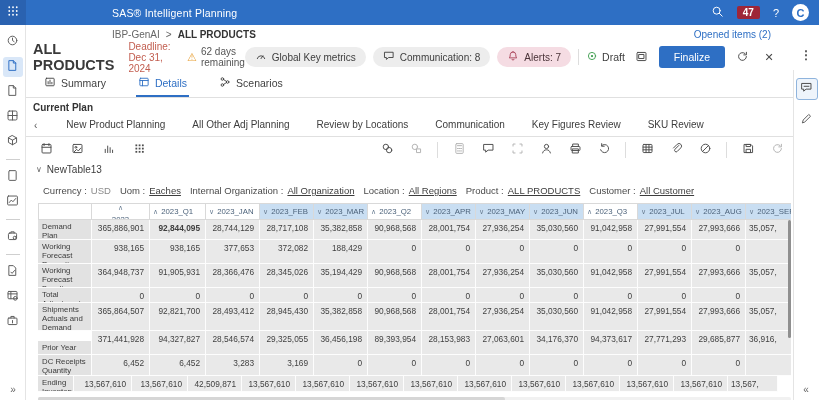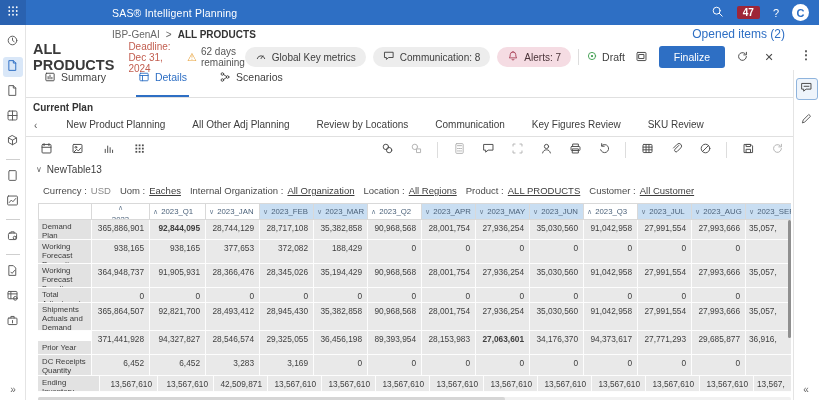--- a/index.html
+++ b/index.html
@@ -28,39 +28,39 @@
   .pinbtn { background:none; border:none; color:#5b5b5b; cursor:pointer; }
   .collapse { position:absolute; bottom:5px; right:0; width:26px; text-align:center; font-size:10px; color:#666; background:none; border:none; cursor:pointer; }
   .head-dots { position:absolute; top:48px; right:7px; background:none; border:none; color:#4a4a4a; font-size:12px; font-weight:bold; cursor:pointer; }
 
   
   .content { position:absolute; left:26px; top:25px; right:26px; bottom:0; }
   .breadcrumb { position:absolute; top:0; left:0; right:0; height:18px; display:flex; align-items:center; font-size:10px; }
   .bc-left { padding-left:86px; display:flex; gap:6px; align-items:center; color:#666; }
   .bc-current { color:#333; font-weight:bold; cursor:pointer; }
   .bc-root { cursor:pointer; }
-  .opened-items { margin-left:auto; margin-right:8px; color:#2e6fc4; font-size:12px; background:none; border:none; cursor:pointer; }
+  .opened-items { margin-left:auto; margin-right:22px; color:#2e6fc4; font-size:10px; background:none; border:none; cursor:pointer; }
 
   .planhead { position:absolute; top:18px; left:0; right:0; height:28px; display:flex; align-items:center; padding-left:7px; }
   .plan-title { font-size:14.5px; font-weight:bold; color:#3a3a3a; }
   .plan-deadline { margin-left:14px; font-size:10px; color:#c25e50; }
   .plan-warn { margin-left:14px; font-size:10px; color:#555; display:flex; align-items:center; gap:4px; }
   .warn-tri { color:#e8a33d; font-size:11px; }
   .ph-right { margin-left:auto; display:flex; align-items:center; gap:7px; padding-right:14px; }
   .pill { height:20px; border-radius:10px; background:#ededed; display:flex; align-items:center; gap:5px; padding:0 10px; font-size:10px; color:#3d3d3d; border:none; cursor:pointer; white-space:nowrap; }
   .pill.alert { background:#f5dce3; color:#4a3338; }
   .pill.alert .ic { color:#a63b52; }
   .vsep { width:1px; height:16px; background:#ddd; }
   .status-draft { display:flex; align-items:center; gap:4px; font-size:10.5px; color:#3d3d3d; }
   .status-draft .ic { color:#3a9b4b; }
   .iconbtn { background:none; border:none; color:#4a4a4a; width:20px; height:20px; display:flex; align-items:center; justify-content:center; cursor:pointer; font-size:11px; }
   .finalize { background:#2e6fc4; color:#fff; border:none; border-radius:3px; font-size:10.5px; height:22px; padding:0 15px; cursor:pointer; }
 
   .tabs { position:absolute; top:46px; left:0; right:0; height:27px; border-bottom:1px solid #e0e0e0; display:flex; gap:28px; padding-left:16px; }
-  .tab { display:flex; gap:5px; font-size:10.5px; color:#3f3f3f; border:none; background:none; border-bottom:2px solid transparent; cursor:pointer; padding:0 2px; }
+  .tab { display:flex; align-items:center; gap:5px; font-size:10.5px; color:#3f3f3f; border:none; background:none; border-bottom:2px solid transparent; cursor:pointer; padding:0 2px; }
   .tab.active { color:#2e6fc4; border-bottom-color:#2e6fc4; }
 
   .curplan { position:absolute; top:77px; left:7px; font-size:10px; font-weight:bold; color:#333; }
 
   .subtabs { position:absolute; top:90px; left:0; right:0; height:22px; border-bottom:1px solid #e0e0e0; display:flex; align-items:stretch; gap:27px; padding:0 6px; }
   .subtab { font-size:10px; color:#3d3d3d; background:none; border:none; border-bottom:2px solid transparent; cursor:pointer; white-space:nowrap; }
   .st-chev { background:none; border:none; font-size:10px; color:#2e6fc4; cursor:pointer; padding:0 2px; }
   .st-chev.left { color:#555; }
 
   .toolbar { position:absolute; top:112px; left:0; right:0; height:25px; display:flex; align-items:center; padding:0 8px; }
@@ -608,21 +608,21 @@
         </div>
         <div class="g-row" style="height: 24px;">
           <div class="g-label" style="width: 54px; margin-top: 10px;">Prior Year Shipments</div>
           <div class="g-cell" style="width: 58px;">371,441,928</div>
           <div class="g-cell" style="width: 56px;">94,327,827</div>
           <div class="g-cell" style="width: 54px;">28,546,574</div>
           <div class="g-cell" style="width: 54px;">29,325,055</div>
           <div class="g-cell" style="width: 54px;">36,456,198</div>
           <div class="g-cell" style="width: 54px;">89,393,954</div>
           <div class="g-cell" style="width: 54px;">28,153,983</div>
-          <div class="g-cell" style="width: 54px; font-weight: bold;">27,063,601</div>
+          <div class="g-cell" style="width: 54px;">27,063,601</div>
           <div class="g-cell" style="width: 54px;">34,176,370</div>
           <div class="g-cell" style="width: 54px;">94,373,617</div>
           <div class="g-cell" style="width: 54px;">27,771,293</div>
           <div class="g-cell" style="width: 54px;">29,685,877</div>
           <div class="g-cell cut" style="width: 50px;">36,916,</div>
         </div>
         <div class="g-row" style="height: 21px;">
           <div class="g-label" style="width: 54px;">DC Receipts Quantity</div>
           <div class="g-cell" style="width: 58px;">6,452</div>
           <div class="g-cell" style="width: 56px;">6,452</div>
@@ -632,21 +632,21 @@
           <div class="g-cell" style="width: 54px;">0</div>
           <div class="g-cell" style="width: 54px;">0</div>
           <div class="g-cell" style="width: 54px;">0</div>
           <div class="g-cell" style="width: 54px;">0</div>
           <div class="g-cell" style="width: 54px;">0</div>
           <div class="g-cell" style="width: 54px;">0</div>
           <div class="g-cell" style="width: 54px;">0</div>
           <div class="g-cell cut" style="width: 50px;"></div>
         </div>
         <div class="g-row" style="height: 16px;">
-          <div class="g-label" style="width: 62px;">Ending Inventory</div>
+          <div class="g-label" style="width: 36px;">Ending Inventory</div>
           <div class="g-cell" style="width: 58px;">13,567,610</div>
           <div class="g-cell" style="width: 56px;">13,567,610</div>
           <div class="g-cell" style="width: 54px;">42,509,871</div>
           <div class="g-cell" style="width: 54px;">13,567,610</div>
           <div class="g-cell" style="width: 54px;">13,567,610</div>
           <div class="g-cell" style="width: 54px;">13,567,610</div>
           <div class="g-cell" style="width: 54px;">13,567,610</div>
           <div class="g-cell" style="width: 54px;">13,567,610</div>
           <div class="g-cell" style="width: 54px;">13,567,610</div>
           <div class="g-cell" style="width: 54px;">13,567,610</div>

